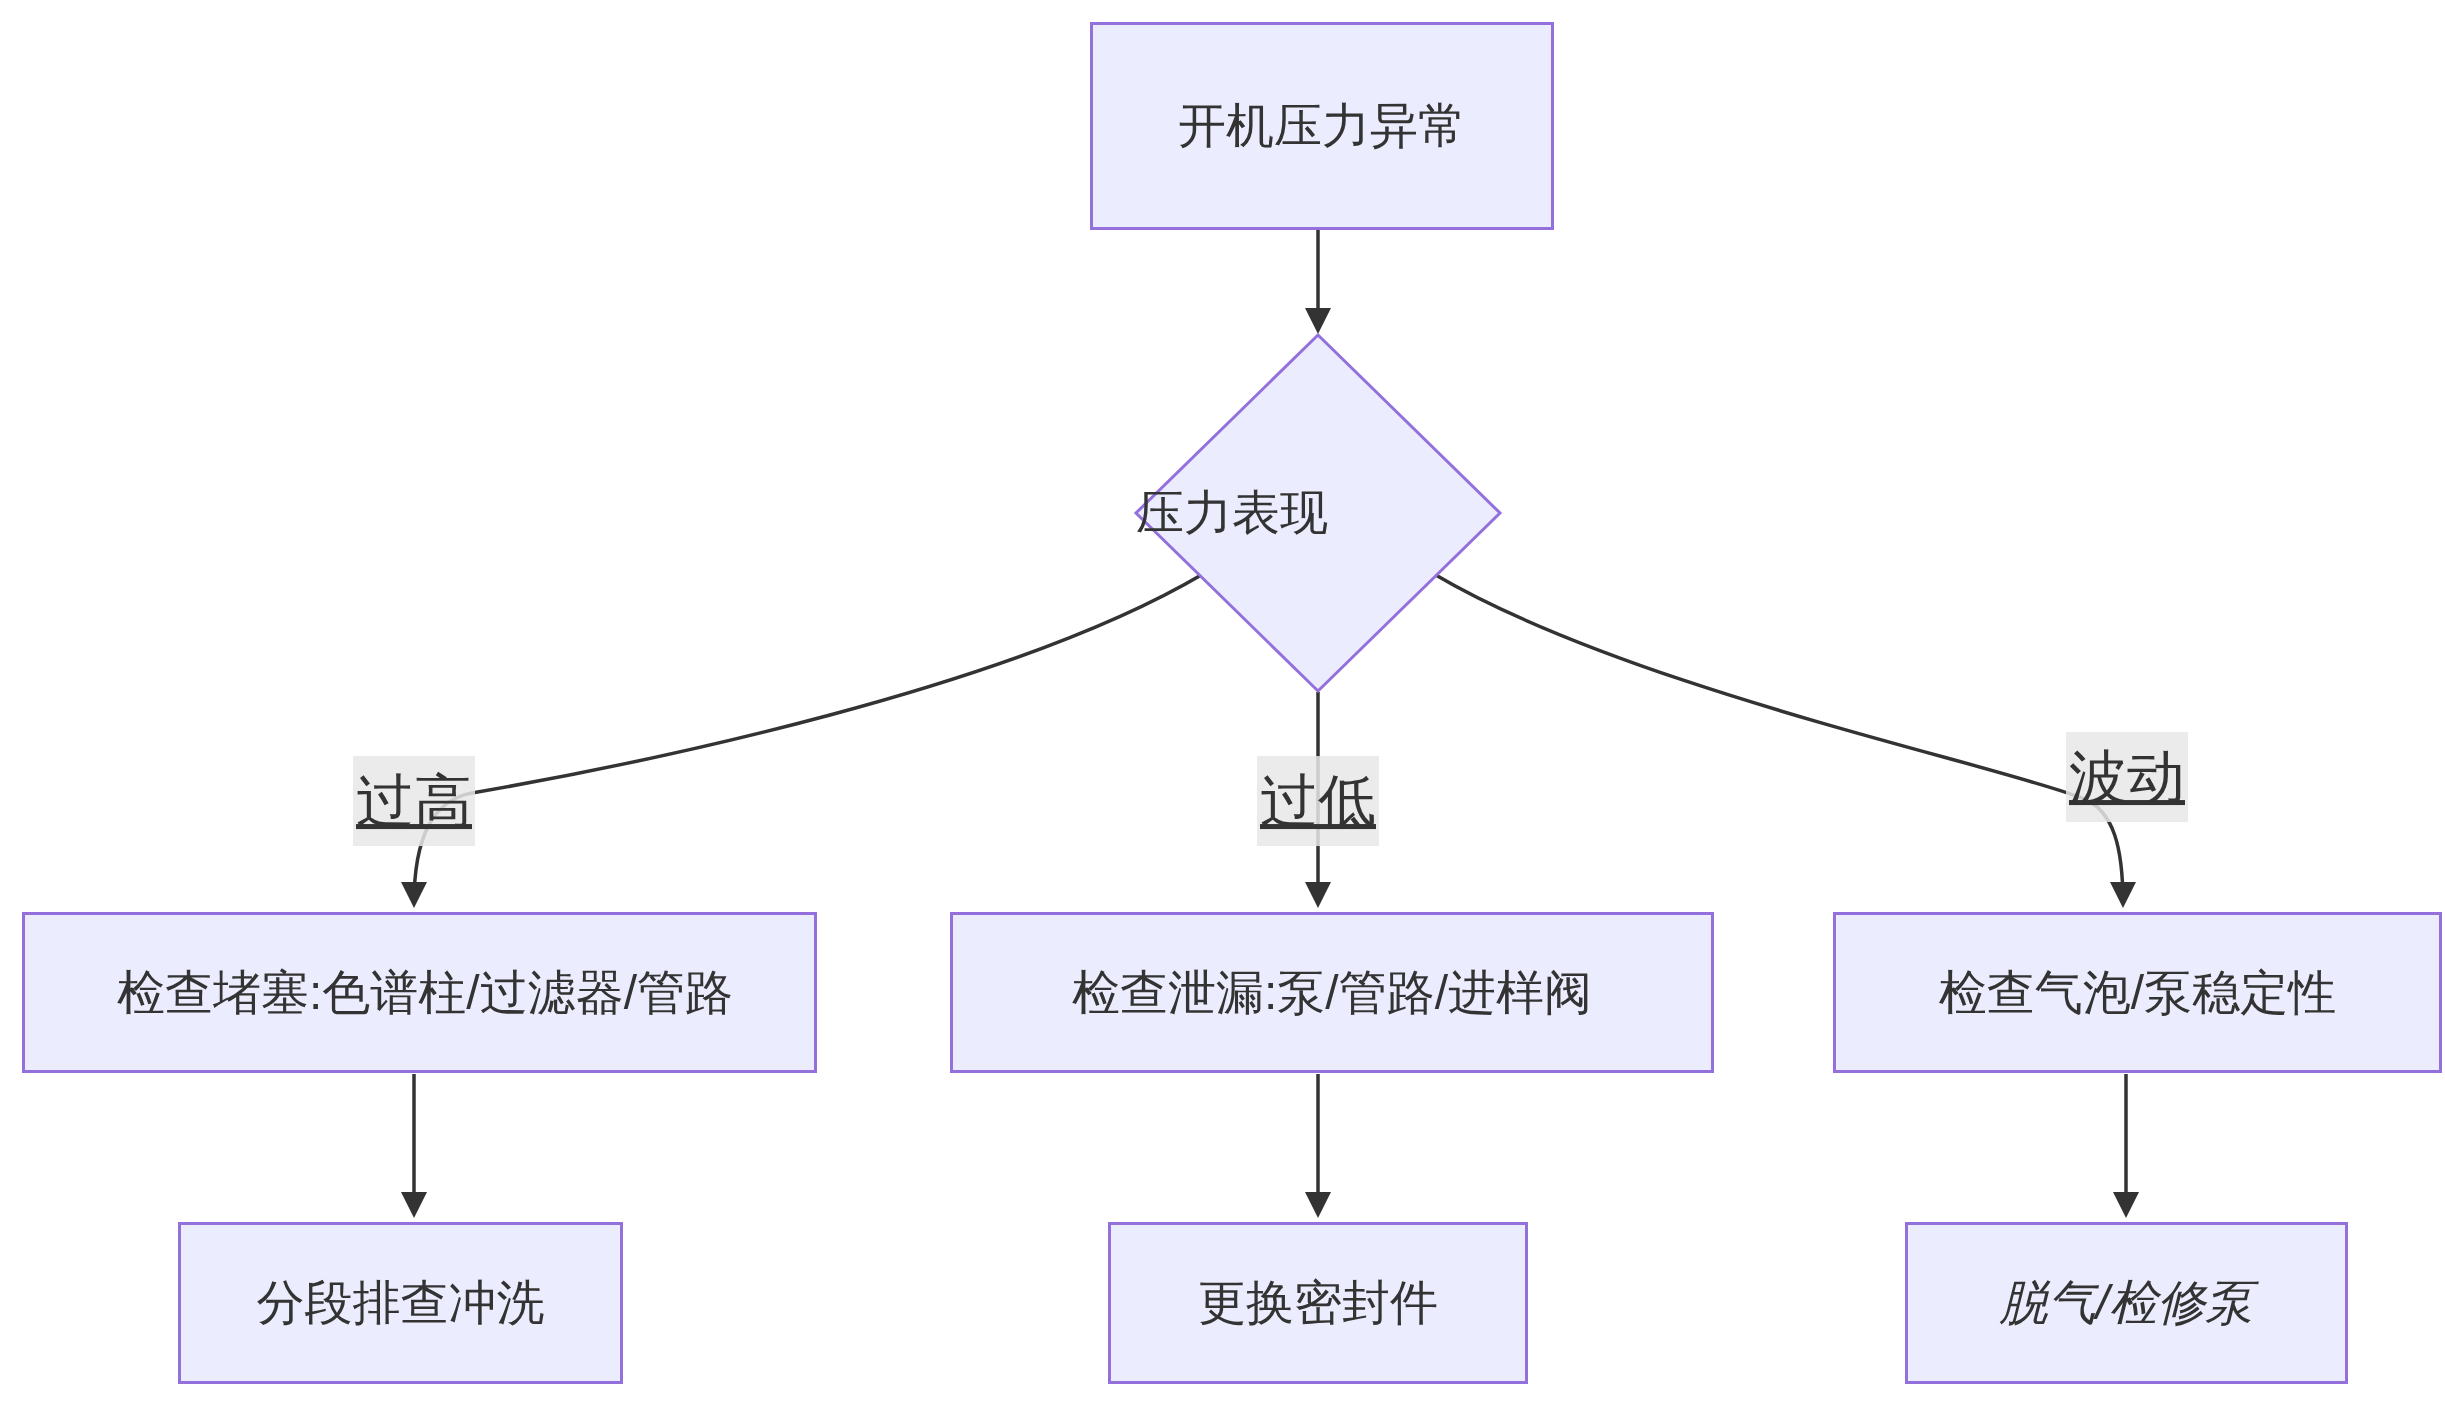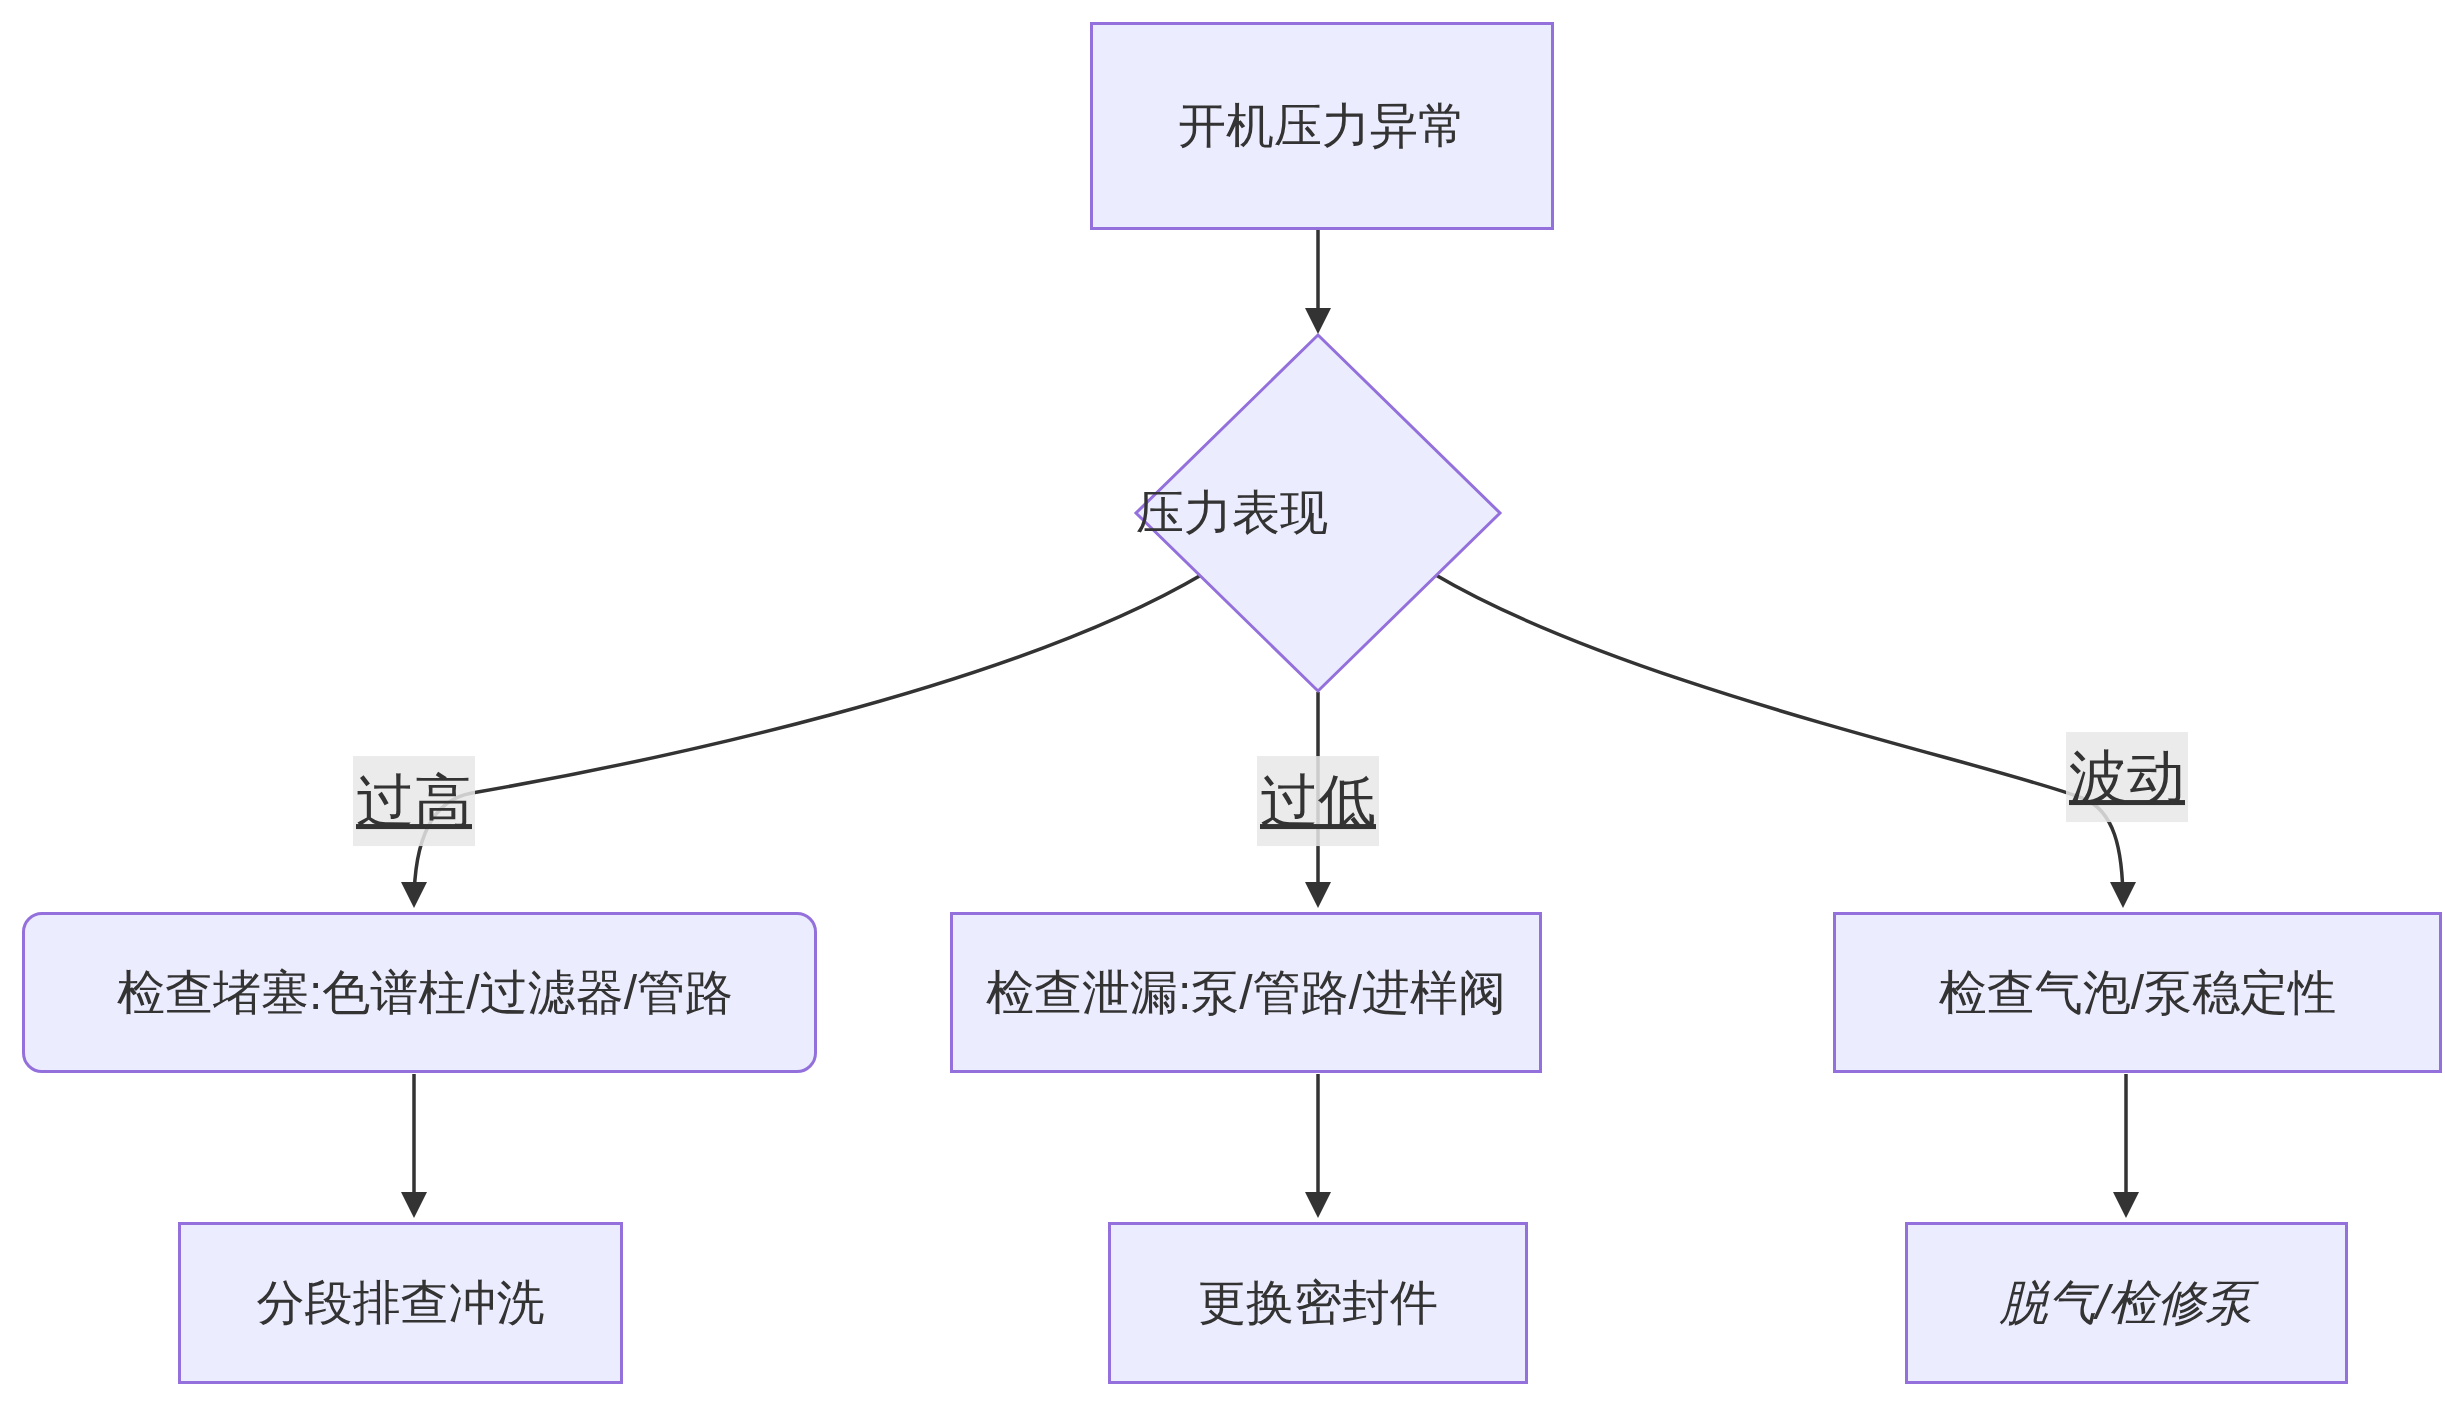--- a/index.html
+++ b/index.html
@@ -41,21 +41,20 @@
     font-size: 48px;
     display: flex;
     align-items: center;
     justify-content: center;
     white-space: nowrap;
   }
   .node.clip-right {
     justify-content: flex-start;
     padding-left: 92px;
     overflow: hidden;
-    border-radius: 20px;
   }
   .diamond-label {
     position: absolute;
     left: 1136px;
     top: 335px;
     width: 364px;
     height: 356px;
     display: flex;
     align-items: center;
     justify-content: flex-start;
@@ -105,21 +104,21 @@
   </div>
 
   <div class="diamond-label">
     <span>压力表现</span>
   </div>
 
   <div class="node clip-right" style="left:22px; top:912px; width:795px; height:161px;">
     <span>检查堵塞:色谱柱/过滤器/管路</span>
   </div>
 
-  <div class="node" style="left:950px; top:912px; width:592px; height:161px;">
+  <div class="node" style="left:950px; top:912px; width:764px; height:161px;">
     <span>检查泄漏:泵/管路/进样阀</span>
   </div>
 
   <div class="node" style="left:1833px; top:912px; width:609px; height:161px;">
     <span>检查气泡/泵稳定性</span>
   </div>
 
   <div class="node" style="left:178px; top:1222px; width:445px; height:162px;">
     <span>分段排查冲洗</span>
   </div>

